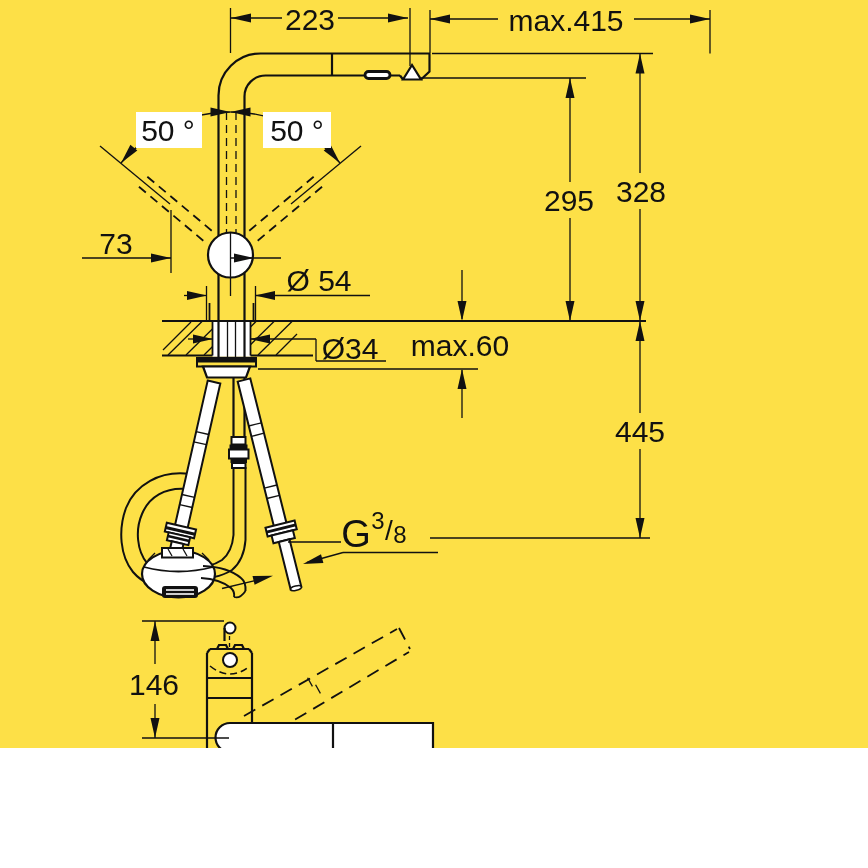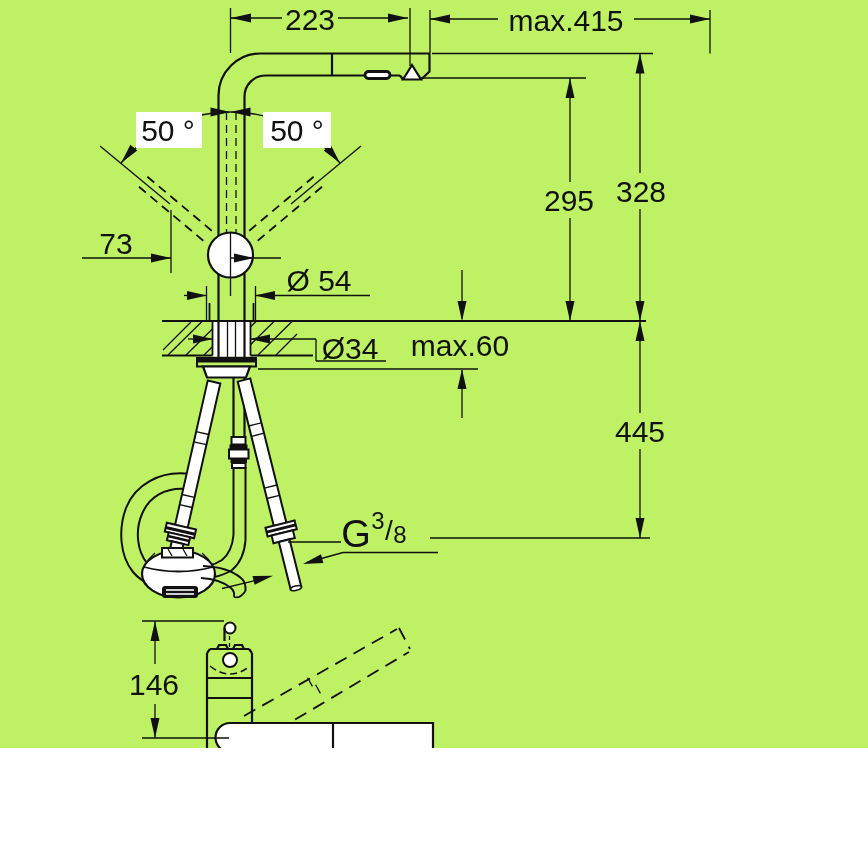--- a/index.html
+++ b/index.html
@@ -1,16 +1,16 @@
 <!DOCTYPE html>
 <html><head>
 <meta charset="utf-8">
 <style>
   html,body{margin:0;padding:0;background:#ffffff;}
-  .page{width:868px;height:748px;background:#bef264;position:relative;overflow:hidden;}
+  .page{width:868px;height:748px;background:#fde047;position:relative;overflow:hidden;}
   svg text{font-family:"Liberation Sans","DejaVu Sans",sans-serif;fill:#111;}
   .dim{font-size:30px;text-anchor:middle;}
   .cen{dominant-baseline:central;}
   .gbig{font-size:38px;text-anchor:middle;}
   .gsm{font-size:24px;text-anchor:middle;}
   .gslash{font-size:28px;text-anchor:middle;}
   .ln{stroke:#111;fill:none;stroke-width:2.2;stroke-linecap:butt;}
   .lnw{stroke:#111;fill:#fff;stroke-width:2.2;}
   .tn{stroke:#111;fill:none;stroke-width:1.3;}
   .md{stroke:#111;fill:none;stroke-width:1.8;}

